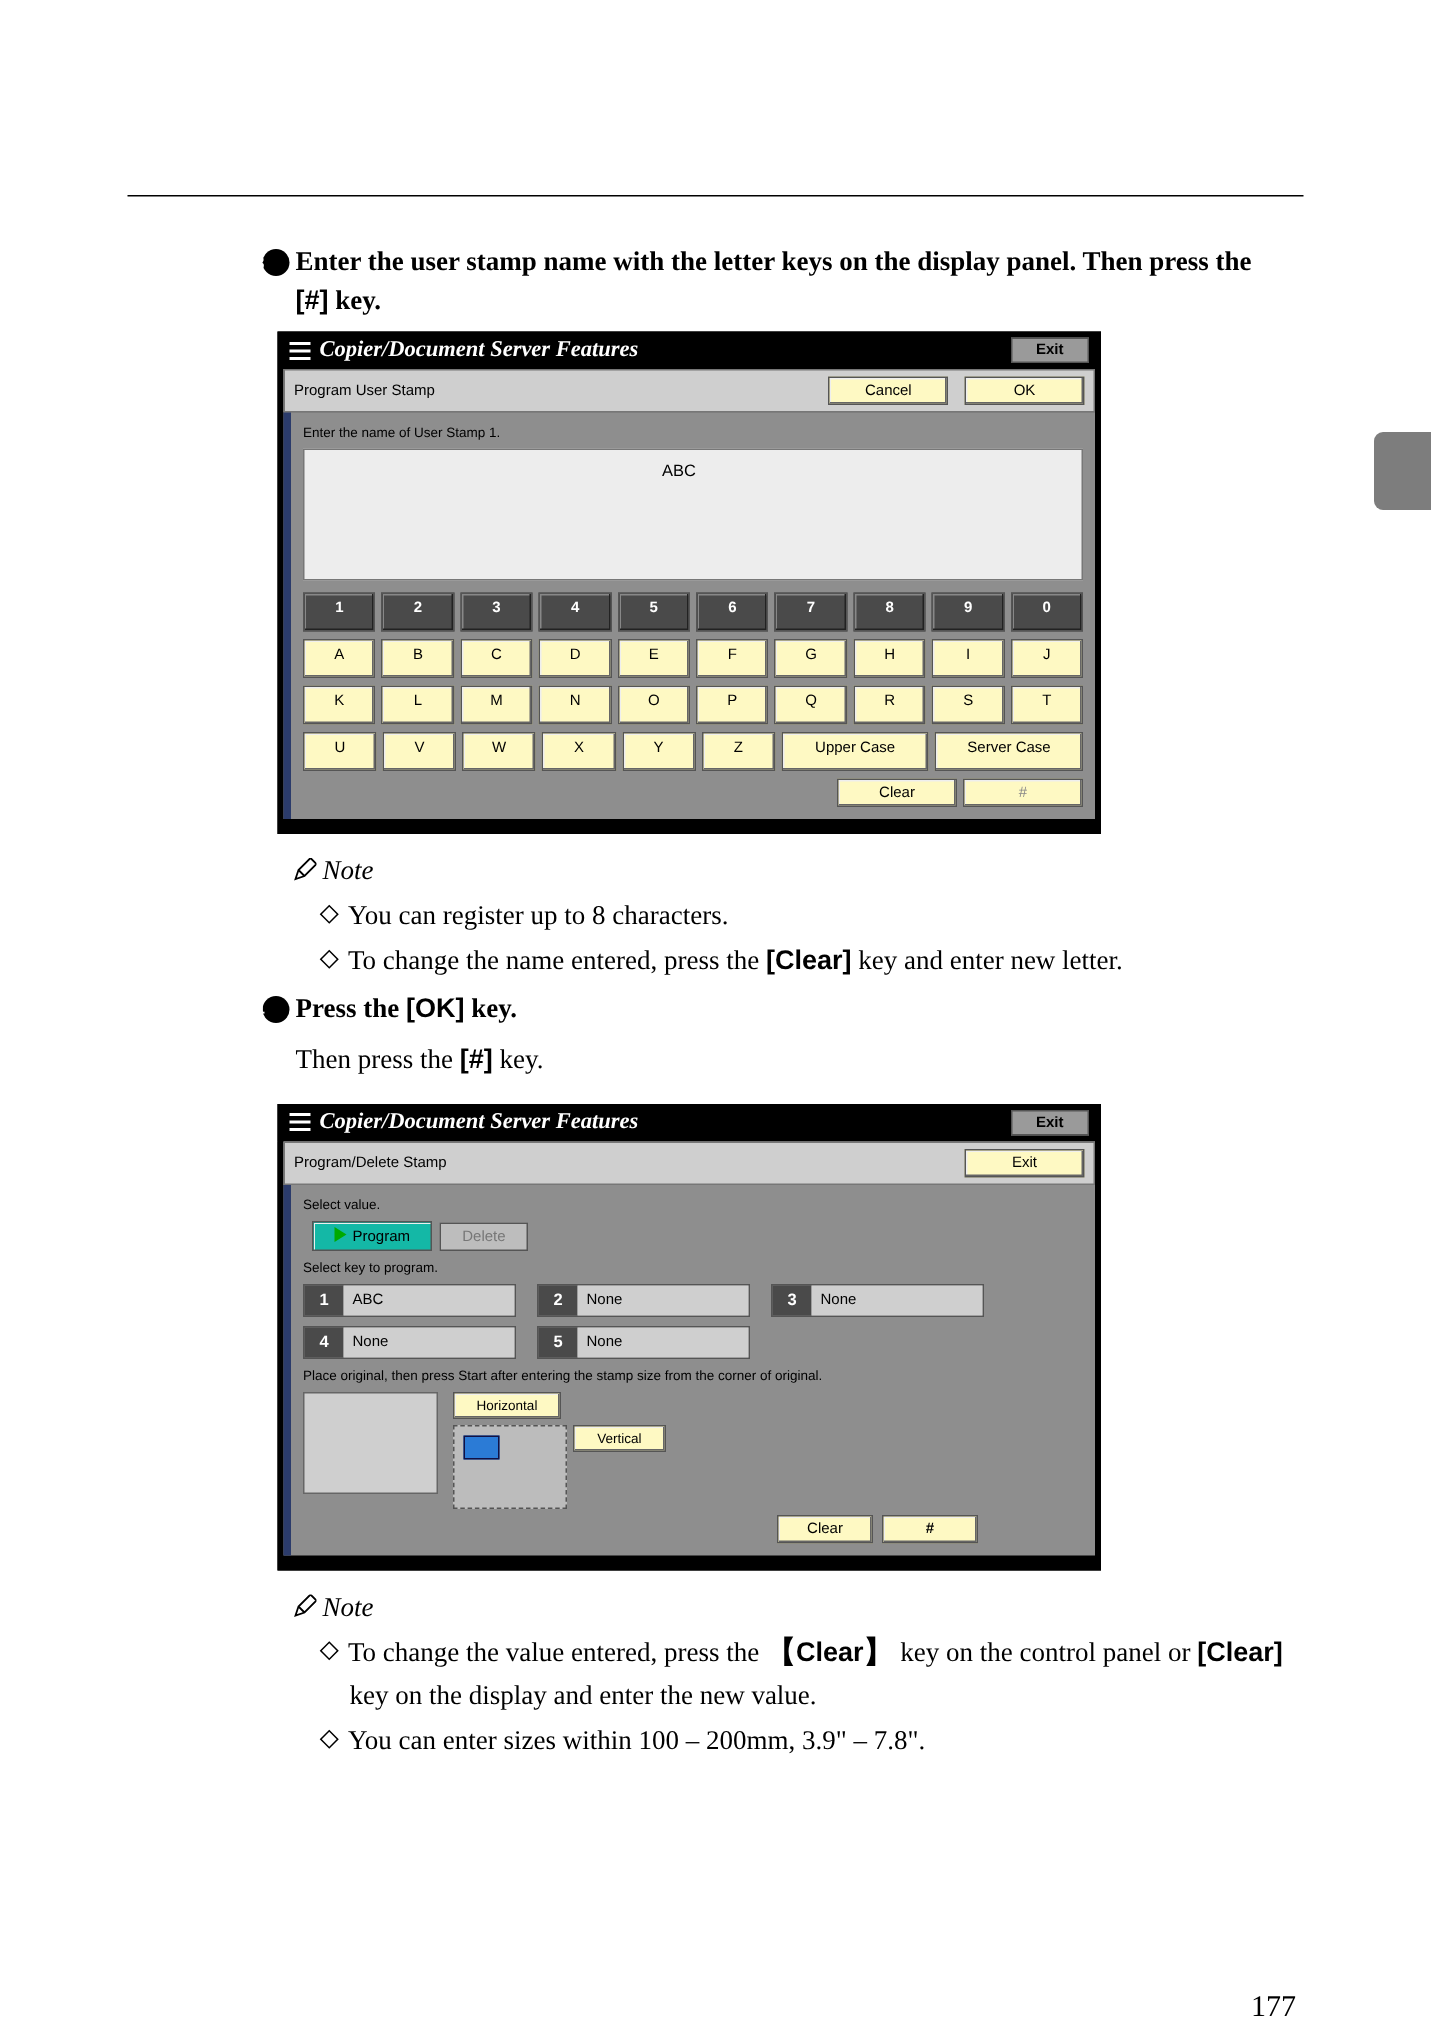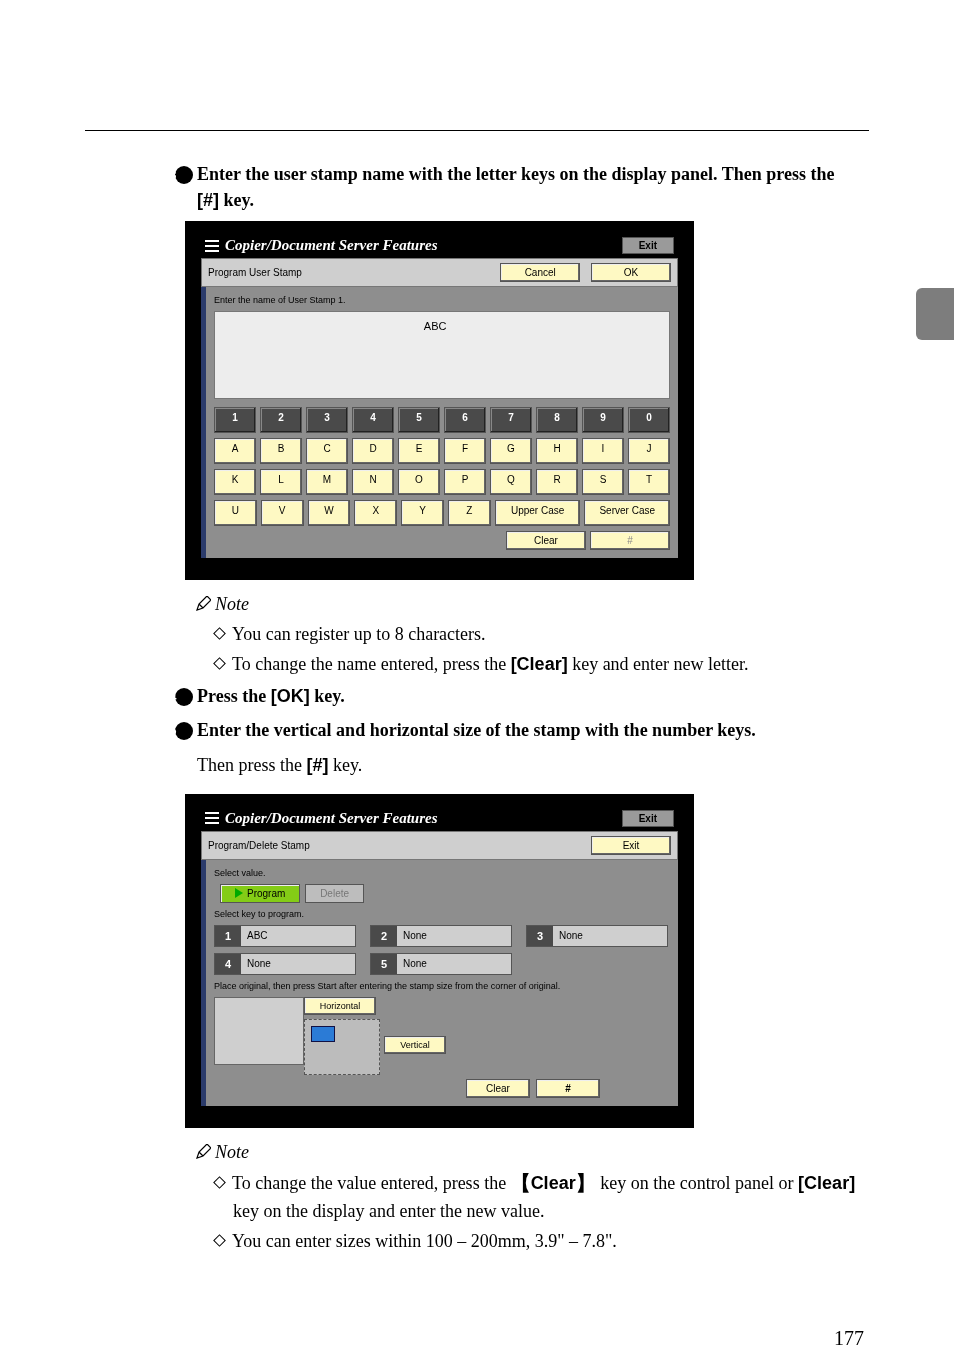--- a/index.html
+++ b/index.html
@@ -101,23 +101,23 @@
   .page-number {
     position: absolute;
     right: 90px;
     bottom: 40px;
     font-size: 20px;
   }
 
   
   .shot {
     margin-left: 100px;
-    width: 485px;
+    width: 549px;
     background: #000;
-    padding: 12px;
+    padding: 0;
     font-family: Arial, Helvetica, sans-serif;
     font-size: 10px;
     color: #000;
     margin-bottom: 10px;
   }
   .shot-titlebar {
     background: #000;
     color: #fff;
     font-family: 'Times New Roman', serif;
     font-style: italic;
@@ -207,21 +207,21 @@
   
   .tab-btn {
     display:inline-block;
     background:#bdbdbd;
     border:1px solid #555;
     padding:3px 14px;
     font-size:10px;
     margin-right:2px;
   }
   .tab-btn.active {
-    background:#84cc16;
+    background:#14b8a6;
     box-shadow: inset 1px 1px 0 #eee;
   }
   .arrow-r {
     display:inline-block;
     width:0;height:0;
     border-top:5px solid transparent;
     border-bottom:5px solid transparent;
     border-left:8px solid #0a0;
     margin-right:4px;
     vertical-align:-1px;
@@ -245,20 +245,21 @@
   .slot .val {
     flex:1;
     background:#cfcfcf;
     line-height:20px;
     padding-left:6px;
     font-size:10px;
   }
   .hv-area {
     display:flex;
     align-items:flex-start;
+    gap:10px;
     margin-top:6px;
   }
   .sheet-diagram {
     width:74px; height:54px;
     border:1px dashed #555;
     position:relative;
     background:#bcbcbc;
   }
   .sheet-diagram .stamp {
     position:absolute;
@@ -373,23 +374,20 @@
     <span class="diamond"></span><span>You can register up to 8 characters.</span>
   </div>
   <div class="note-item">
     <span class="diamond"></span><span>To change the name entered, press the </span><span class="ui-key">[Clear]</span><span> key and enter new letter.</span>
   </div>
 
   <div class="step-line step-indent bold-serif" style="margin-top:6px;">
     <span class="num-icon">4</span><span>Press the </span><span class="ui-key">[OK]</span><span> key.</span>
   </div>
 
-  <div class="step-line step-indent bold-serif">
-    <span class="num-icon">5</span><span>Enter the vertical and horizontal size of the stamp with the number keys.</span>
-  </div>
   <div class="continuation">
     <span>Then press the </span><span class="ui-key">[#]</span><span> key.</span>
   </div>
 
   <div class="shot">
     <div class="shot-titlebar">
       <span style="display:flex;align-items:center;">
         <span class="menu-icon"></span>
         <span>Copier/Document Server Features</span>
       </span>
@@ -432,21 +430,21 @@
               <div class="num">5</div>
               <div class="val">None</div>
             </div>
         </div>
         <div class="hint" style="margin-top:4px;">Place original, then press Start after entering the stamp size from the corner of original.</div>
 
         <div class="hv-area">
           <div class="field-col"></div>
           <div class="hv-btns">
             <span class="btn">Horizontal</span>
-            <div style="display:flex;align-items:center;gap:4px;">
+            <div style="display:flex;align-items:flex-start;gap:4px;">
               <div class="sheet-diagram">
                 <div class="stamp"></div>
               </div>
               <span class="btn" style="width:60px;">Vertical</span>
             </div>
           </div>
         </div>
         <div class="cl-row" style="justify-content:flex-end; padding-right:70px;">
           <span class="btn">Clear</span>
           <span class="btn" style="font-weight:bold;">#</span>

